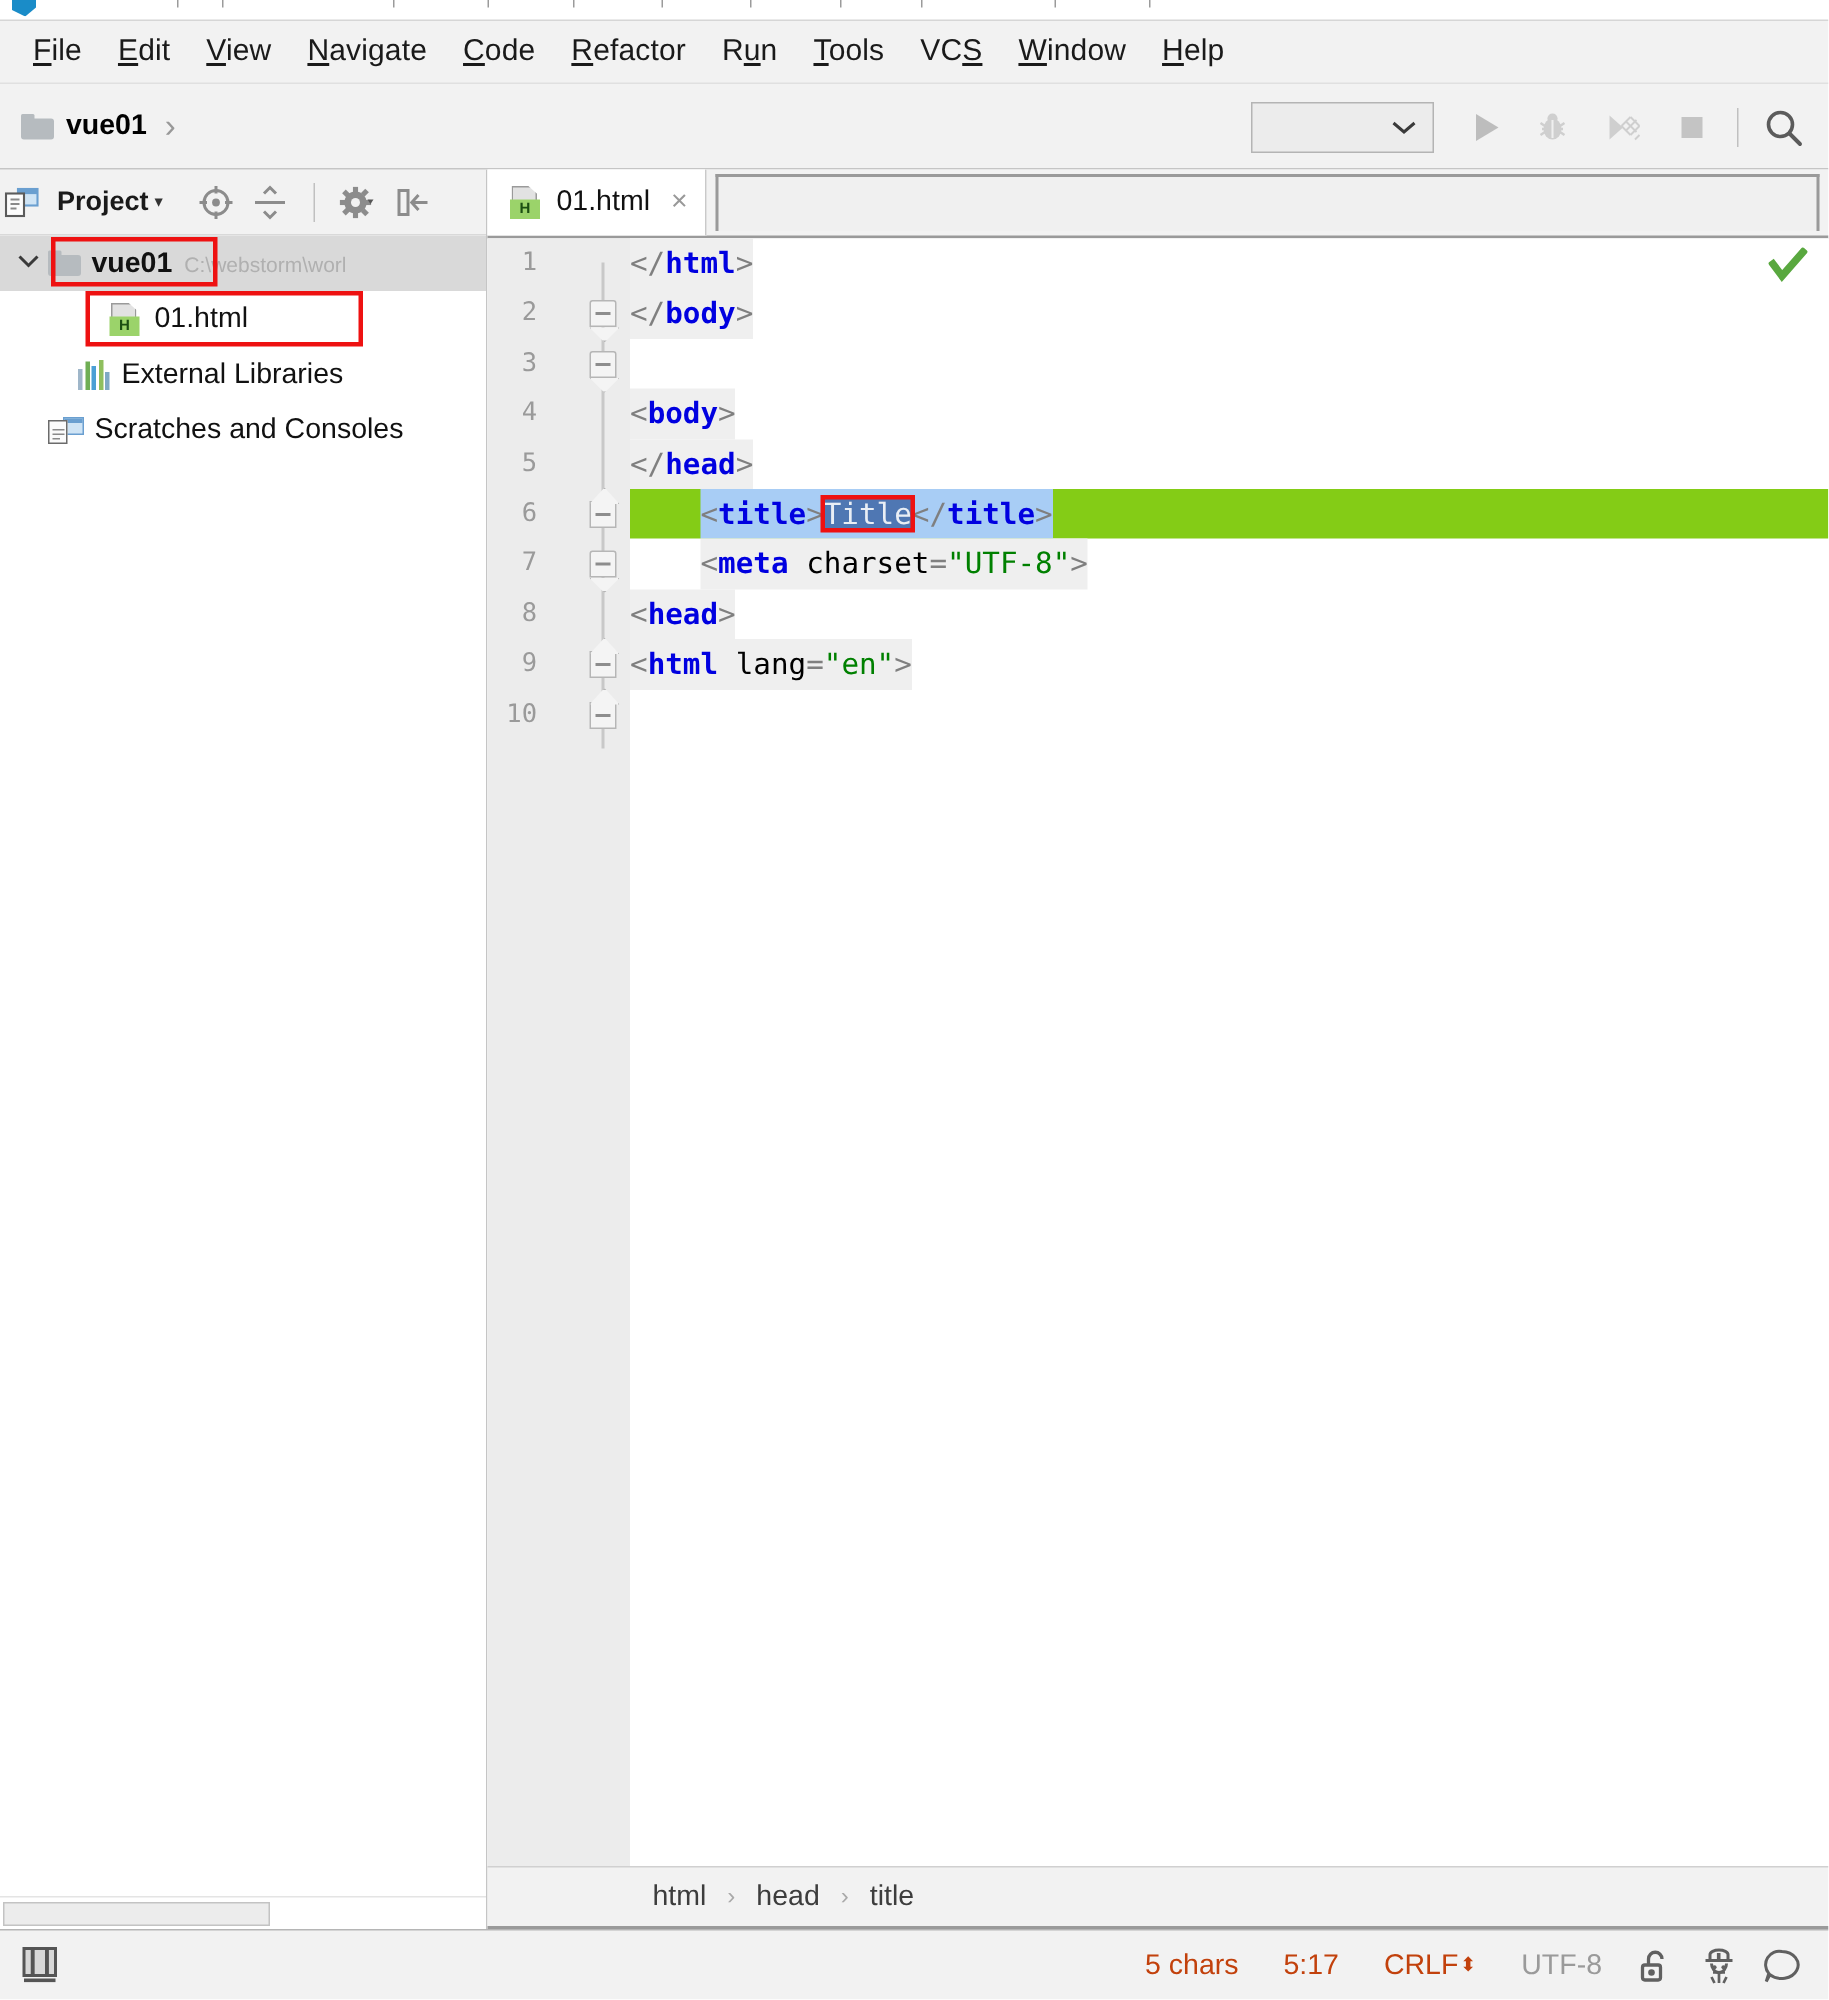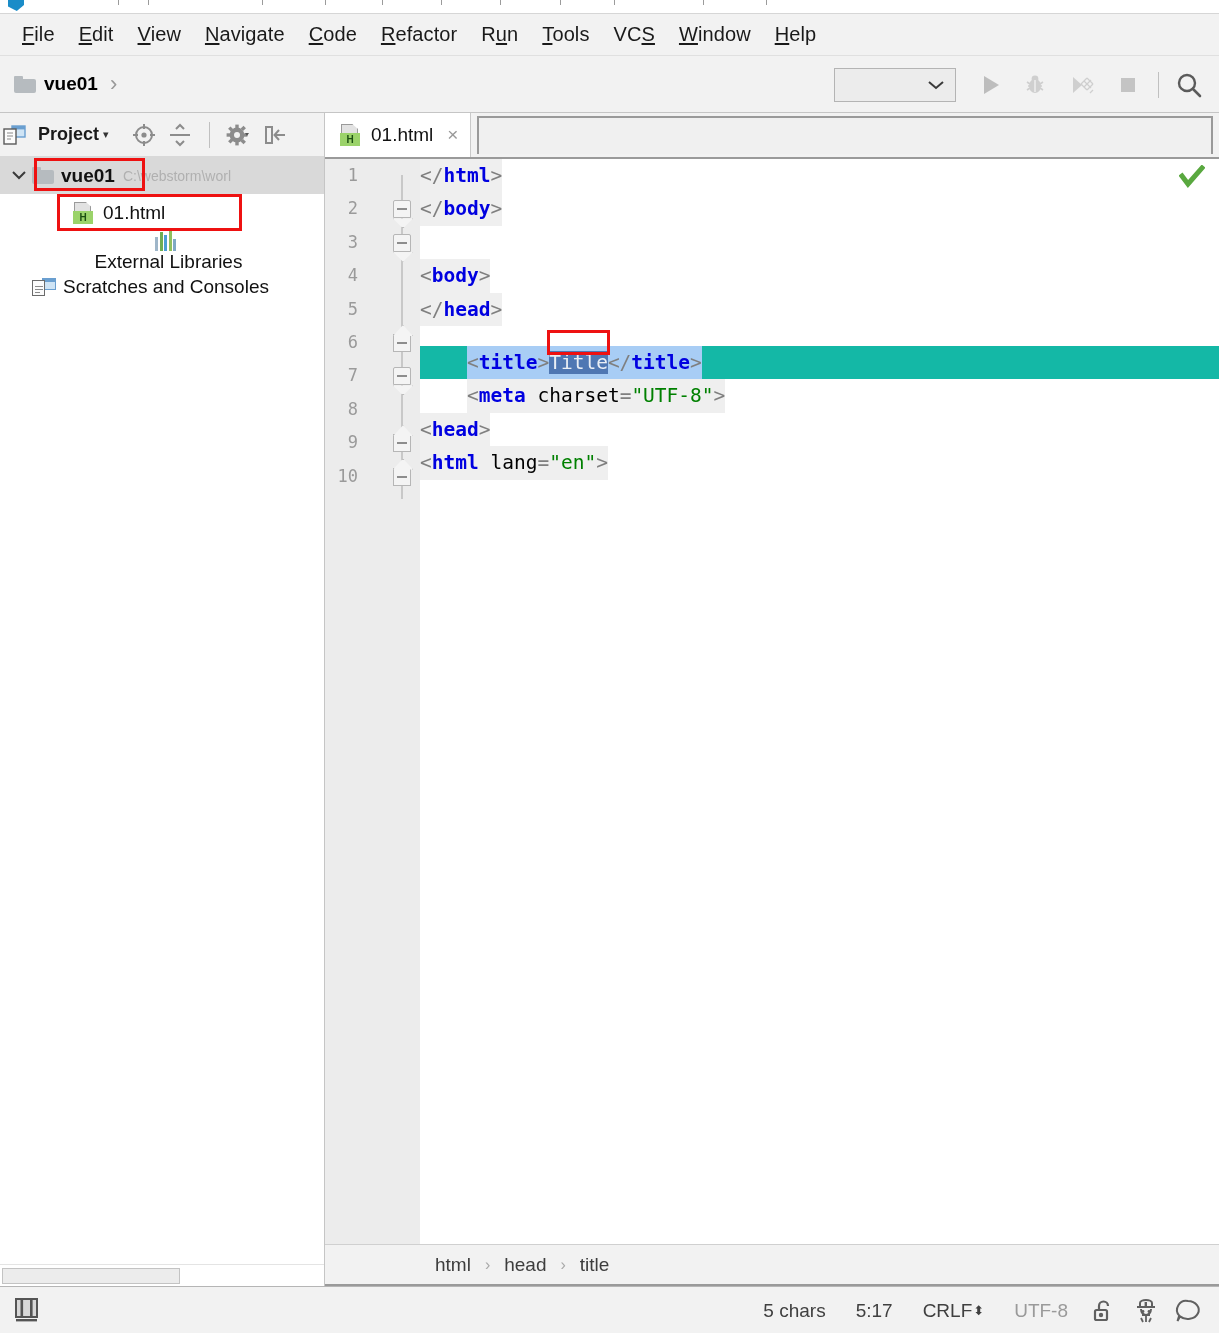--- a/index.html
+++ b/index.html
@@ -183,21 +183,21 @@
     content:""; position:absolute; left:-1px; top:-10px; width:18px; height:10px;
     background:#f4f4f4; border:1px solid #b6b6b6; border-bottom:none;
     clip-path: polygon(50% 0, 100% 100%, 0 100%);
   }
 
   .code {
     flex: 1 1 auto; position: relative; background: #ffffff; overflow: hidden;
     font-family: "DejaVu Sans Mono", monospace; font-size: 19.5px;
   }
   .cline { height: 33.4px; line-height: 33.4px; white-space: pre; position: relative; }
-  .cline.cur { background: #14b8a6; margin-top: 20px; }
+  .cline.cur { background: #84cc16; }
   .ctext { display: inline-block; background: #efefef; }
   .cline.cur .ctext { background: #a8cdf5; }
   .ind { display:inline-block; background: transparent; }
   .t-punc { color: #7f7f7f; }
   .t-tag  { color: #0000e0; font-weight: bold; }
   .t-doct { color: #222222; }
   .t-attr { color: #000000; }
   .t-val  { color: #008000; }
   .sel-word {
     background: #4f77b3; color: #e9eef5; position: relative;
@@ -219,21 +219,21 @@
   .statusbar {
     flex: 0 0 47px; background: #f2f2f2; display: flex; align-items: center;
     position: relative; border-top: 1px solid #b5b5b5;
   }
   .sb-left { width: 325px; display: flex; align-items: center; padding-left: 14px; }
   .layout-ico { width: 26px; height: 24px; position: relative; }
   .sb-right {
     position: absolute; right: 10px; top: 0; height: 47px;
     display: flex; align-items: center; gap: 0px;
   }
-  .sb-item { font-size: 19px; color: #404040; padding: 0 15px; }
+  .sb-item { font-size: 19px; color: #c2410c; padding: 0 15px; }
   .sb-item.dim { color: #9a9a9a; }
   .sb-ico { width: 42px; height: 42px; display:flex; align-items:center; justify-content:center; }
   .crlf-arrows { font-size: 13px; line-height: 9px; display:inline-block; vertical-align: 2px; margin-left:1px;}
 </style>
 </head>
 <body>
 
 <div id="app">
 
   <div class="titlebar">
@@ -387,21 +387,21 @@
             <span class="node-path">C:\webstorm\worl</span>
           </div>
           <div class="tree-row" style="padding-left: 46px;">
             <span class="chev"></span>
             <span class="html-ico">
               <span class="sheet"></span>
               <span class="badge">H</span>
             </span>
             <span class="node-label">01.html</span>
           </div>
-          <div class="tree-row" style="padding-left: 6px; flex-direction: column;">
+          <div class="tree-row" style="padding-left: 24px;">
             <span class="chev"></span>
             <span class="lib-ico">
               <i style="background: rgb(159, 182, 201); height: 14px;"></i>
               <i style="background: rgb(111, 174, 84); height: 19px;"></i>
               <i style="background: rgb(75, 159, 213); height: 16px;"></i>
               <i style="background: rgb(143, 191, 94); height: 20px;"></i>
               <i style="background: rgb(127, 169, 196); height: 12px;"></i>
             </span>
             <span class="node-label">External Libraries</span>
           </div>

